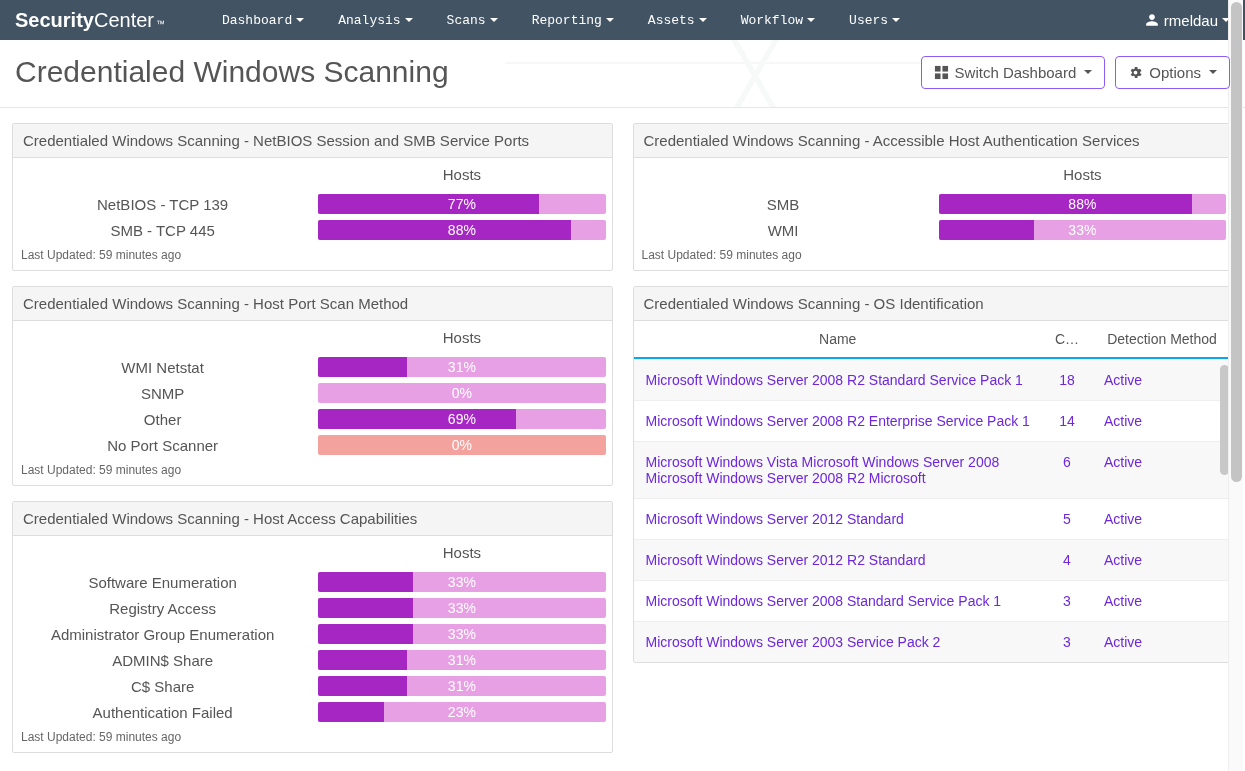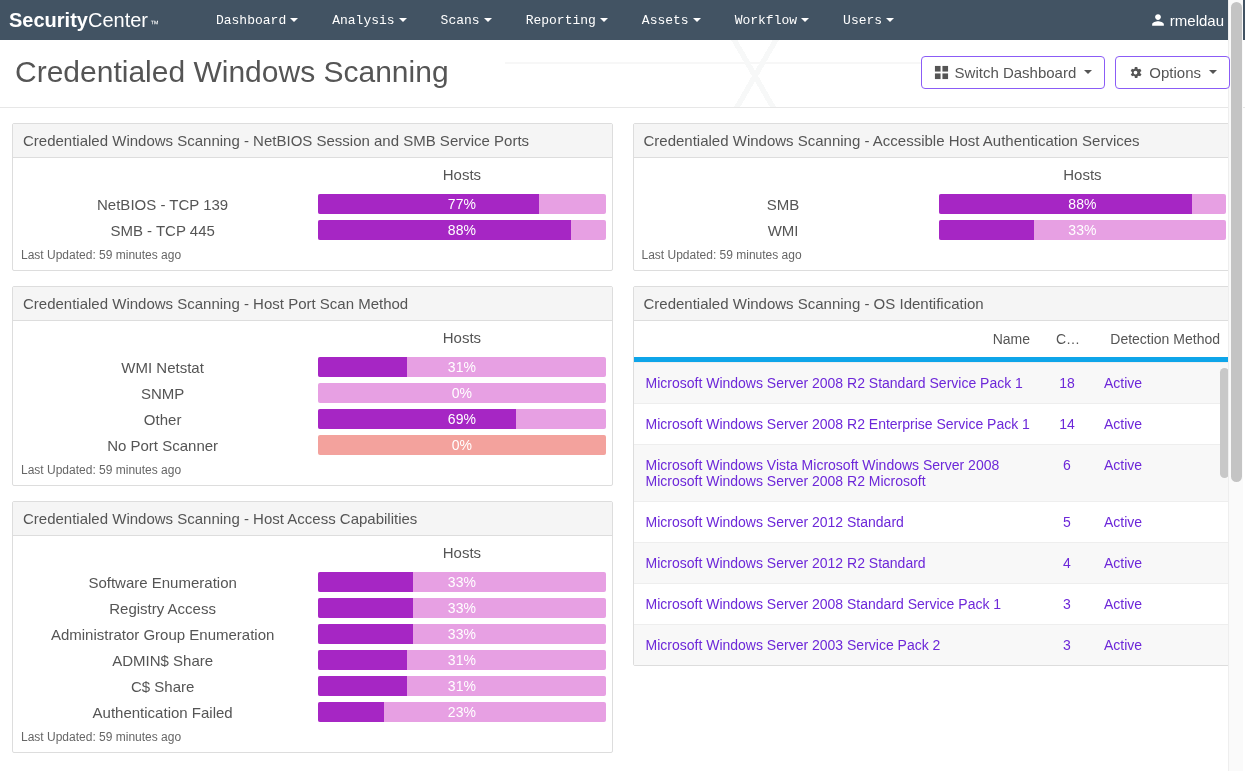--- a/index.html
+++ b/index.html
@@ -10,21 +10,21 @@
     background: #fff;
     width: 1245px;
     overflow: hidden;
   }
   
   .navbar {
     background: #425363;
     height: 40px;
     display: flex;
     align-items: center;
-    padding: 0 9px;
+    padding: 0 15px;
     color: #fff;
   }
   .brand {
     font-size: 20px;
     font-weight: 300;
     margin-right: 40px;
     display: flex;
     align-items: baseline;
   }
   .brand .bold { font-weight: 600; }
@@ -164,26 +164,26 @@
     align-items: center;
     justify-content: center;
     color: #fff;
     font-size: 14px;
     font-weight: 500;
   }
 
   
   .os-table { width: 100%; border-collapse: collapse; }
   .os-table th {
-    text-align: right;
+    text-align: center;
     font-weight: 400;
     padding: 10px 12px;
     color: #555;
     font-size: 14px;
-    border-bottom: 5px solid #0ea5e9;
+    border-bottom: 2px solid #0ea5e9;
   }
   .os-table th.count { width: 50px; white-space: nowrap; overflow:hidden; text-overflow: ellipsis; }
   .os-table th.method { width: 140px; }
   .os-body-wrap { max-height: 380px; overflow-y: auto; position: relative;}
   .os-table td {
     padding: 12px 12px;
     border-top: 1px solid #eee;
     color: #6d28d9;
     font-size: 14px;
     vertical-align: top;

